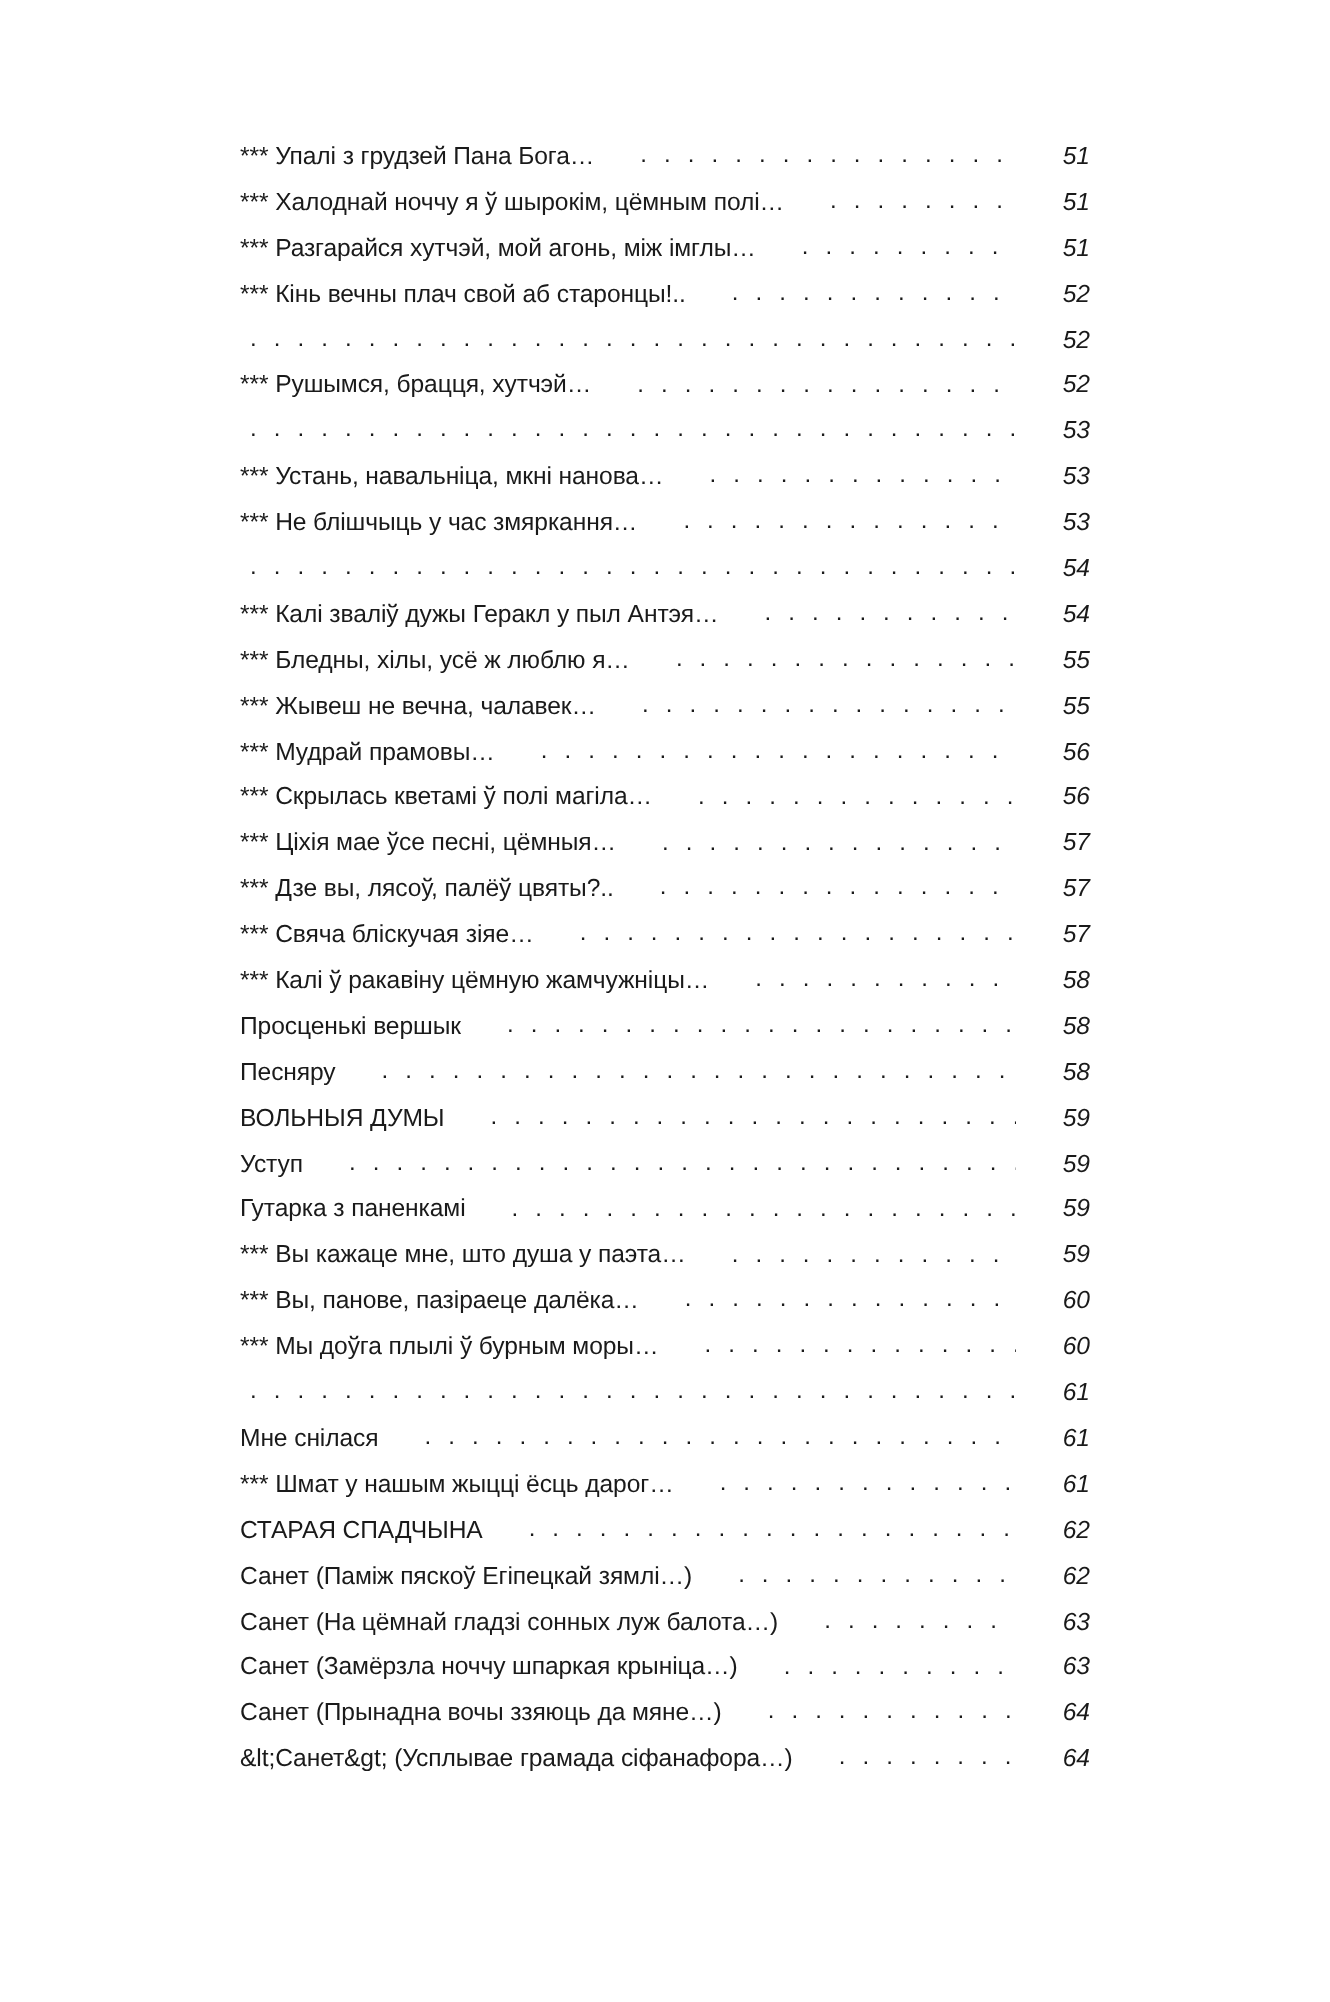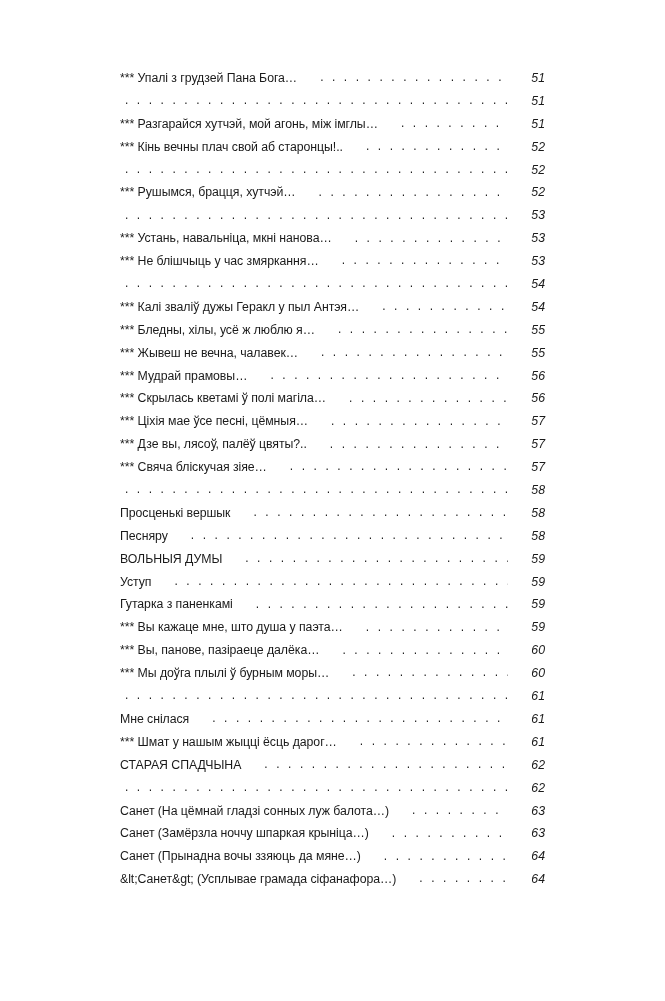--- a/index.html
+++ b/index.html
@@ -12,21 +12,21 @@
     height: 1001px;
     font-family: "Liberation Sans", sans-serif;
     color: #1a1a1a;
   }
   #toc {
     padding: 72px 120px 0 120px;
     box-sizing: border-box;
   }
   .entry {
     display: flex;
-    align-items: flex-end;
+    align-items: center;
     font-size: 12.3px;
     line-height: 1.0;
     margin-bottom: 10.6px;
     white-space: nowrap;
     gap: 18px;
   }
   .entry .title {
     flex: 0 0 auto;
     letter-spacing: -0.05px;
   }
@@ -51,20 +51,21 @@
 </head>
 <body>
 
 <div id="toc">
     <div class="entry">
       <span class="title">*** Упалі з грудзей Пана Бога…</span>
       <span class="leaders">. . . . . . . . . . . . . . . . . . . . . . . . . . . . . . . . . . . . . . . . . . . . . . . . . . . . . . . . . . . . . . . . . . . . . </span>
       <span class="page">51</span>
     </div>
     <div class="entry">
+      <span class="title">*** Халоднай ноччу я ў шырокім, цёмным полі…</span>
       <span class="leaders">. . . . . . . . . . . . . . . . . . . . . . . . . . . . . . . . . . . . . . . . . . . . . . . . . . . . . . . . . . . . . . . . . . . . . </span>
       <span class="page">51</span>
     </div>
     <div class="entry">
       <span class="title">*** Разгарайся хутчэй, мой агонь, між імглы…</span>
       <span class="leaders">. . . . . . . . . . . . . . . . . . . . . . . . . . . . . . . . . . . . . . . . . . . . . . . . . . . . . . . . . . . . . . . . . . . . . </span>
       <span class="page">51</span>
     </div>
     <div class="entry">
       <span class="title">*** Кінь вечны плач свой аб старонцы!..</span>
@@ -132,20 +133,21 @@
       <span class="title">*** Дзе вы, лясоў, палёў цвяты?..</span>
       <span class="leaders">. . . . . . . . . . . . . . . . . . . . . . . . . . . . . . . . . . . . . . . . . . . . . . . . . . . . . . . . . . . . . . . . . . . . . </span>
       <span class="page">57</span>
     </div>
     <div class="entry">
       <span class="title">*** Свяча бліскучая зіяе…</span>
       <span class="leaders">. . . . . . . . . . . . . . . . . . . . . . . . . . . . . . . . . . . . . . . . . . . . . . . . . . . . . . . . . . . . . . . . . . . . . </span>
       <span class="page">57</span>
     </div>
     <div class="entry">
+      <span class="title">*** Калі ў ракавіну цёмную жамчужніцы…</span>
       <span class="leaders">. . . . . . . . . . . . . . . . . . . . . . . . . . . . . . . . . . . . . . . . . . . . . . . . . . . . . . . . . . . . . . . . . . . . . </span>
       <span class="page">58</span>
     </div>
     <div class="entry">
       <span class="title">Просценькі вершык</span>
       <span class="leaders">. . . . . . . . . . . . . . . . . . . . . . . . . . . . . . . . . . . . . . . . . . . . . . . . . . . . . . . . . . . . . . . . . . . . . </span>
       <span class="page">58</span>
     </div>
     <div class="entry">
       <span class="title">Песняру</span>
@@ -195,20 +197,21 @@
       <span class="title">*** Шмат у нашым жыцці ёсць дарог…</span>
       <span class="leaders">. . . . . . . . . . . . . . . . . . . . . . . . . . . . . . . . . . . . . . . . . . . . . . . . . . . . . . . . . . . . . . . . . . . . . </span>
       <span class="page">61</span>
     </div>
     <div class="entry">
       <span class="title">СТАРАЯ СПАДЧЫНА</span>
       <span class="leaders">. . . . . . . . . . . . . . . . . . . . . . . . . . . . . . . . . . . . . . . . . . . . . . . . . . . . . . . . . . . . . . . . . . . . . </span>
       <span class="page">62</span>
     </div>
     <div class="entry">
+      <span class="title">Санет (Паміж пяскоў Егіпецкай зямлі…)</span>
       <span class="leaders">. . . . . . . . . . . . . . . . . . . . . . . . . . . . . . . . . . . . . . . . . . . . . . . . . . . . . . . . . . . . . . . . . . . . . </span>
       <span class="page">62</span>
     </div>
     <div class="entry">
       <span class="title">Санет (На цёмнай гладзі сонных луж балота…)</span>
       <span class="leaders">. . . . . . . . . . . . . . . . . . . . . . . . . . . . . . . . . . . . . . . . . . . . . . . . . . . . . . . . . . . . . . . . . . . . . </span>
       <span class="page">63</span>
     </div>
     <div class="entry">
       <span class="title">Санет (Замёрзла ноччу шпаркая крыніца…)</span>

